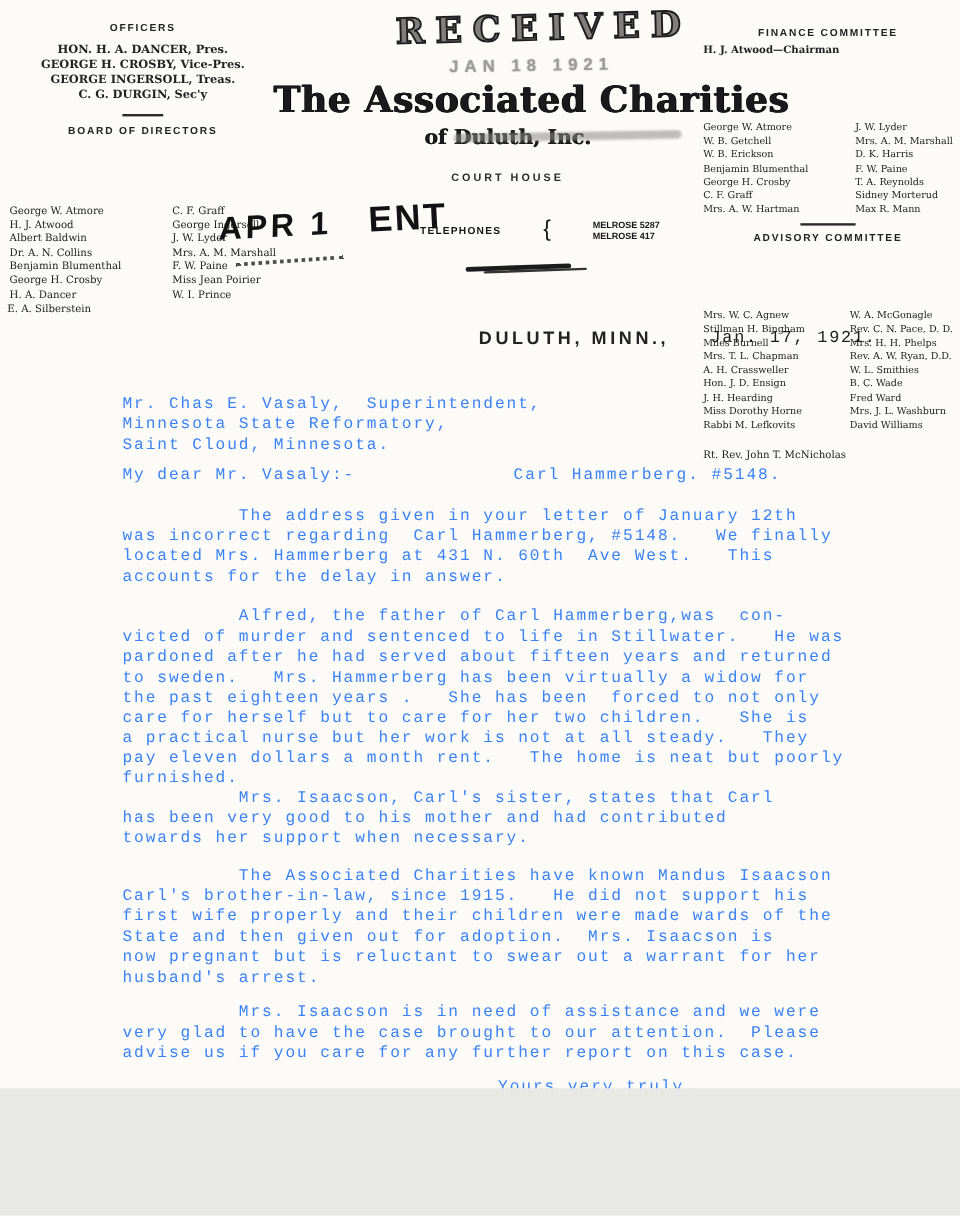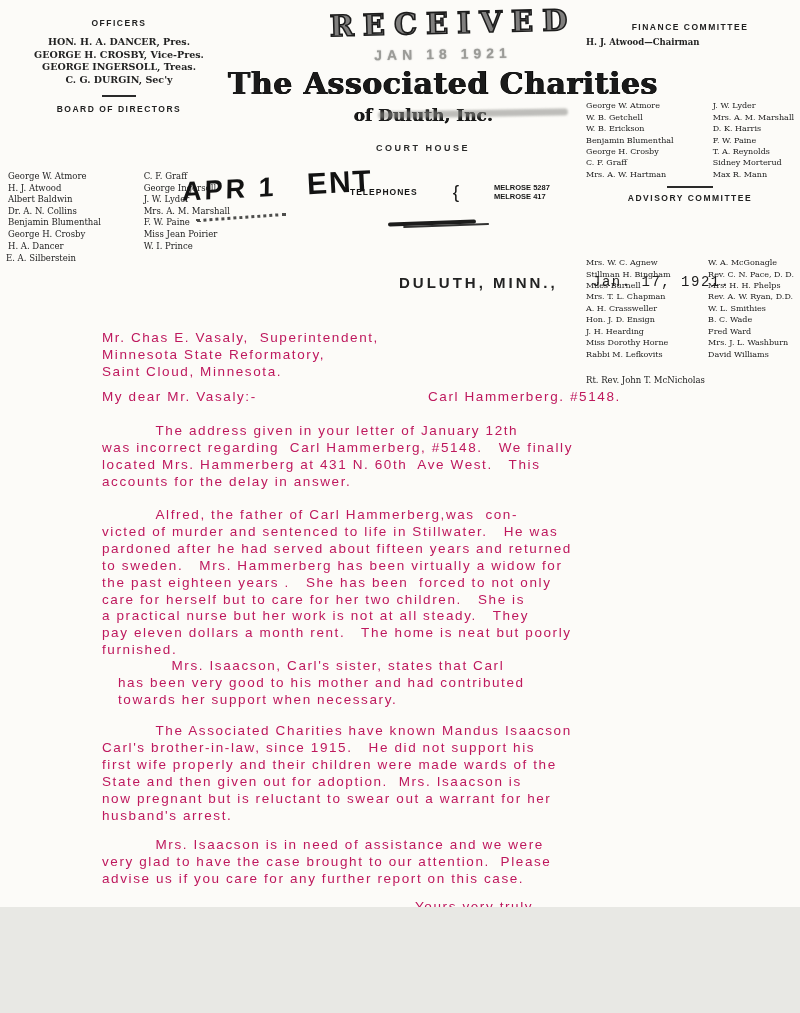--- a/index.html
+++ b/index.html
@@ -115,30 +115,30 @@
     font-family:"Liberation Sans", sans-serif;
     font-size:15px;font-weight:bold;letter-spacing:3px;color:#222;
   }
   #dateline-date{
     position:absolute;left:592px;top:274px;
     font-family:"Liberation Mono", monospace;
     font-size:14px;letter-spacing:1.5px;color:#1c1c1c;
   }
   
   .tw{
-    font-family:Liberation Sans, sans-serif;
+    font-family:Liberation Mono, monospace;
     font-size:13.5px;line-height:16.9px;letter-spacing:1.6px;
-    color:#be185d;white-space:pre-wrap;
+    color:#3b82f6;white-space:pre-wrap;
   }
   #address{position:absolute;left:102px;top:330px;}
   #salutation{position:absolute;left:102px;top:389px;}
   #subject{position:absolute;left:428px;top:389px;}
   #para-1{position:absolute;left:102px;top:423px;}
   #para-2{position:absolute;left:102px;top:507px;}
-  #para-3{position:absolute;left:118px;top:658px;}
+  #para-3{position:absolute;left:102px;top:658px;}
   #para-4{position:absolute;left:102px;top:723px;}
   #para-5{position:absolute;left:102px;top:837px;}
   #closing{position:absolute;left:415px;top:899px;}
   
   #signature-scrawl{position:absolute;left:380px;top:916px;}
   #signature-line{position:absolute;left:372px;top:959px;width:294px;border-top:2.5px solid #111;}
   #signature-title{position:absolute;left:492px;top:963px;}
   #reference{position:absolute;left:60px;top:980px;}
 </style>
 </head>

